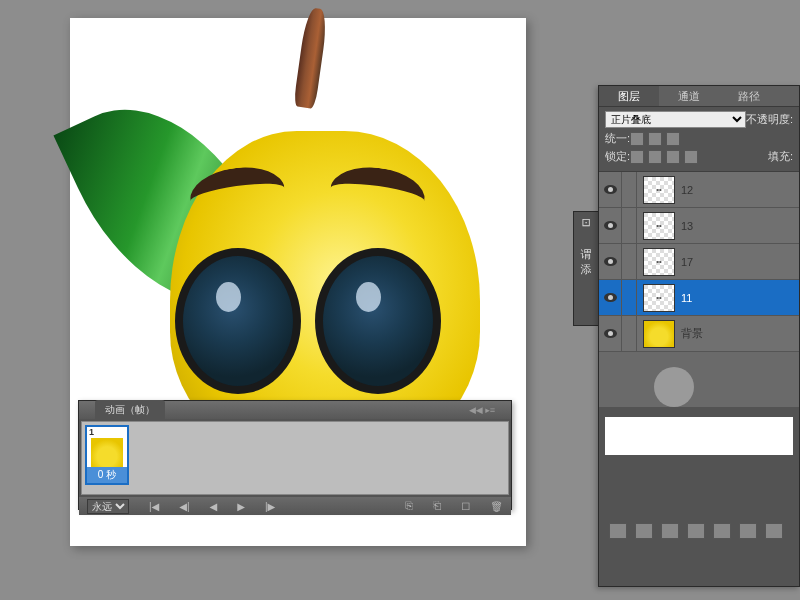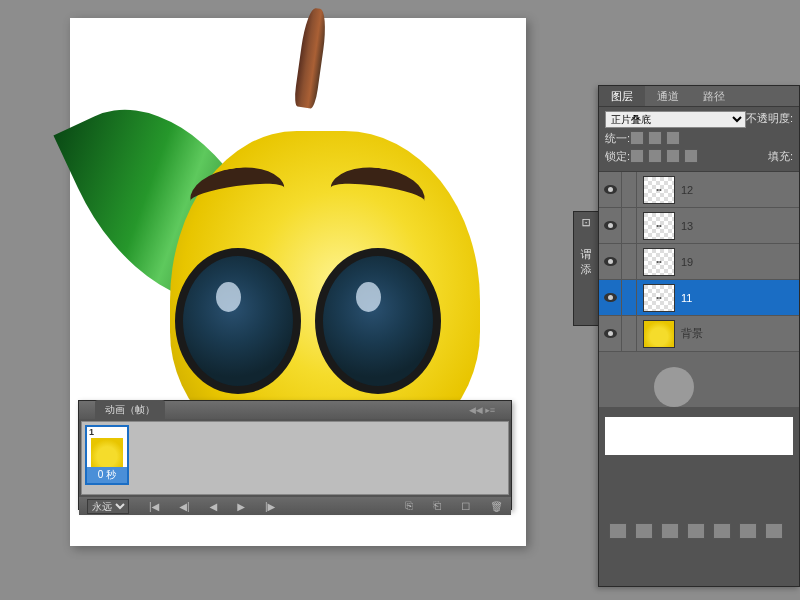--- a/index.html
+++ b/index.html
@@ -23,24 +23,24 @@
 .frame{width:40px;height:56px;border:2px solid #1a6dc4;background:#fff;text-align:center;position:relative}
 .frame-num{position:absolute;top:0;left:2px;font-size:9px;font-weight:bold}
 .frame-thumb{position:absolute;top:11px;left:4px;right:4px;bottom:14px;background:radial-gradient(circle at 50% 60%,#f5dc2b 40%,#e8c500 70%)}
 .frame-time{position:absolute;bottom:0;left:0;right:0;background:#4a8fd8;color:#fff;font-size:10px;padding:1px 0}
 .anim-foot{height:18px;background:linear-gradient(#6a6a6a,#555);display:flex;align-items:center;gap:20px;padding:0 8px;color:#ccc;font-size:10px}
 .anim-foot select{font-size:10px;background:#5a5a5a;color:#ddd;border:1px solid #3a3a3a}
 .pbtn{color:#bbb;font-size:10px;cursor:pointer}
 .small-panel{position:absolute;right:201px;top:211px;width:20px;height:105px;background:#535353;border:1px solid #2a2a2a;padding:4px 2px;color:#ddd;font-size:11px;text-align:center}
 .layers-panel{position:absolute;right:0;top:85px;width:200px;height:500px;background:#535353;border:1px solid #2a2a2a;box-shadow:-2px 2px 5px rgba(0,0,0,.25)}
 .layers-tabs{display:flex;background:#606060;height:20px;border-bottom:1px solid #3a3a3a}
-.ltab{padding:3px 12px;font-size:11px;color:#ccc;cursor:pointer}
+.ltab{padding:3px 19px;font-size:11px;color:#ccc;cursor:pointer}
 .ltab.active{background:#535353;color:#fff}
 .layers-opts{padding:4px 6px;font-size:11px;color:#ddd;border-bottom:1px solid #3f3f3f}
-.layers-opts .row{display:flex;margin-bottom:3px}
+.layers-opts .row{display:flex;align-items:center;margin-bottom:3px}
 .layers-opts select{flex:1;font-size:10px;background:#ededed;border:1px solid #888;padding:1px}
 .lock-icons{display:inline-flex;gap:4px}
 .lock-icons span{width:12px;height:12px;background:#888;border:1px solid #555}
 .layer-list{background:#6a6a6a}
 .layer{display:flex;align-items:center;height:35px;border-bottom:1px solid #555;background:#707070}
 .layer.sel{background:#1a6dc4;color:#fff}
 .layer.bg{}
 .vis{width:22px;text-align:center}
 .eye-ico{width:13px;height:9px;background:#333;border-radius:50%;display:inline-block;position:relative}
 .eye-ico::after{content:"";position:absolute;left:4px;top:2px;width:5px;height:5px;background:#ccc;border-radius:50%}
@@ -146,21 +146,21 @@
       <div class="layer">
         <div class="vis"><span class="eye-ico"></span></div>
         <div class="link-col"></div>
         <div class="thumb dots"></div>
         <div class="lname">13</div>
       </div>
       <div class="layer">
         <div class="vis"><span class="eye-ico"></span></div>
         <div class="link-col"></div>
         <div class="thumb dots"></div>
-        <div class="lname">19</div>
+        <div class="lname">17</div>
       </div>
       <div class="layer sel">
         <div class="vis"><span class="eye-ico"></span></div>
         <div class="link-col"></div>
         <div class="thumb dots"></div>
         <div class="lname">11</div>
       </div>
       <div class="layer bg">
         <div class="vis"><span class="eye-ico"></span></div>
         <div class="link-col"></div>

